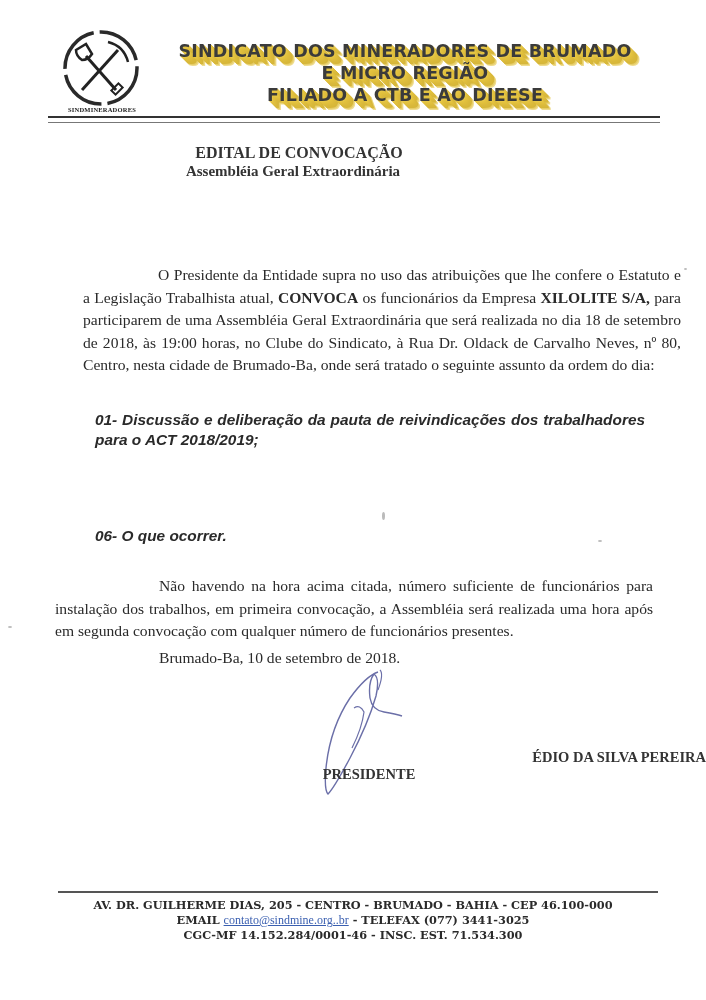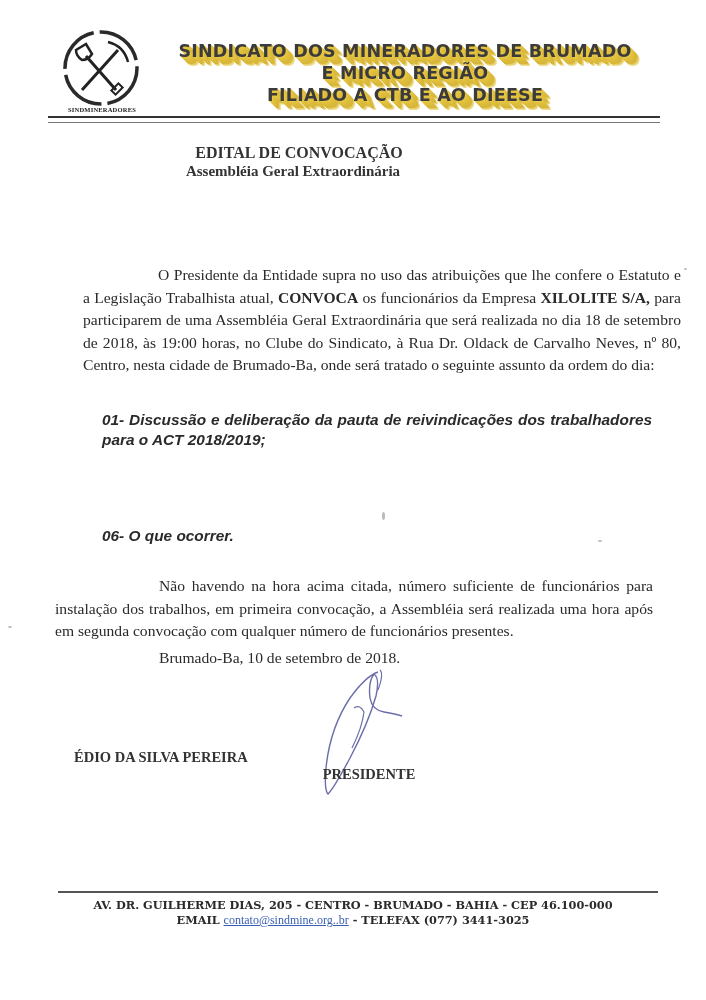--- a/index.html
+++ b/index.html
@@ -53,38 +53,38 @@
     
     .body-text {
       position: absolute; left: 55px; width: 598px;
       font-size: 15.6px; line-height: 22.5px; text-align: justify; color: #2a2a2a;
     }
     .p1 { top: 264px; text-indent: 75px; margin-left: 28px; }
     .p2 { top: 575px; text-indent: 104px; }
     .b { font-weight: bold; }
 
     .agenda {
-      position: absolute; left: 102px; width: 550px;
+      position: absolute; left: 95px; width: 550px;
       font-family: "Liberation Sans", sans-serif; font-style: italic; font-weight: bold;
       font-size: 15.4px; line-height: 20px; text-align: justify; color: #2a2a2a;
     }
     .a1 { top: 410px; }
     .a2 { top: 469px; }
     .a3 { top: 526px; }
 
     .place-date {
       position: absolute; left: 159px; top: 649px;
       font-size: 15.6px; color: #2a2a2a;
     }
 
     .signature {
       position: absolute; left: 310px; top: 668px; width: 120px; height: 130px;
     }
     .signer-name {
-      position: absolute; left: 0; top: 749px; width: 706px; text-align: left;
+      position: absolute; left: 0; top: 749px; width: 706px; text-align: right;
       padding-left: 74px; box-sizing: border-box;
       font-weight: bold; font-size: 14.5px; color: #333;
     }
     .signer-role {
       position: absolute; left: 0; top: 766px; width: 706px; text-align: center;
       padding-left: 32px; box-sizing: border-box;
       font-weight: bold; font-size: 14.5px; color: #333;
     }
 
     
@@ -149,19 +149,20 @@
   <div class="signer-name">ÉDIO DA SILVA PEREIRA</div>
   <div class="signer-role">PRESIDENTE</div>
 
   <div class="rule-bottom"></div>
   <div class="footer">
     <div>AV. DR. GUILHERME DIAS, 205 - CENTRO - BRUMADO - BAHIA - CEP 46.100-000</div>
     <div>
       <span>EMAIL</span>
       <a>contato@sindmine.org..br</a><span> - TELEFAX (077) 3441-3025</span>
     </div>
+    <div>CGC-MF 14.152.284/0001-46 - INSC. EST. 71.534.300</div>
   </div>
 
   <div class="speck" style="left:684px;top:268px;width:3px;height:2px"></div>
   <div class="speck" style="left:598px;top:540px;width:4px;height:2px"></div>
   <div class="speck" style="left:8px;top:626px;width:4px;height:2px"></div>
   <div class="speck" style="left:382px;top:512px;width:3px;height:8px"></div>
 </div>
 
 </body></html>

